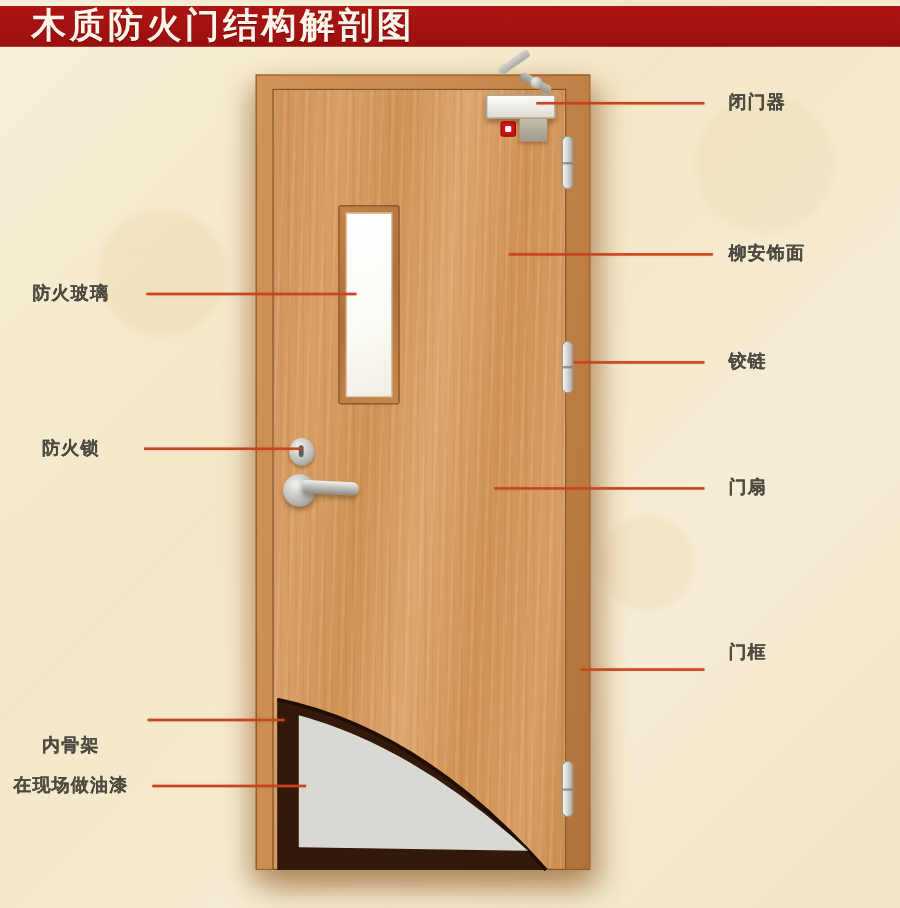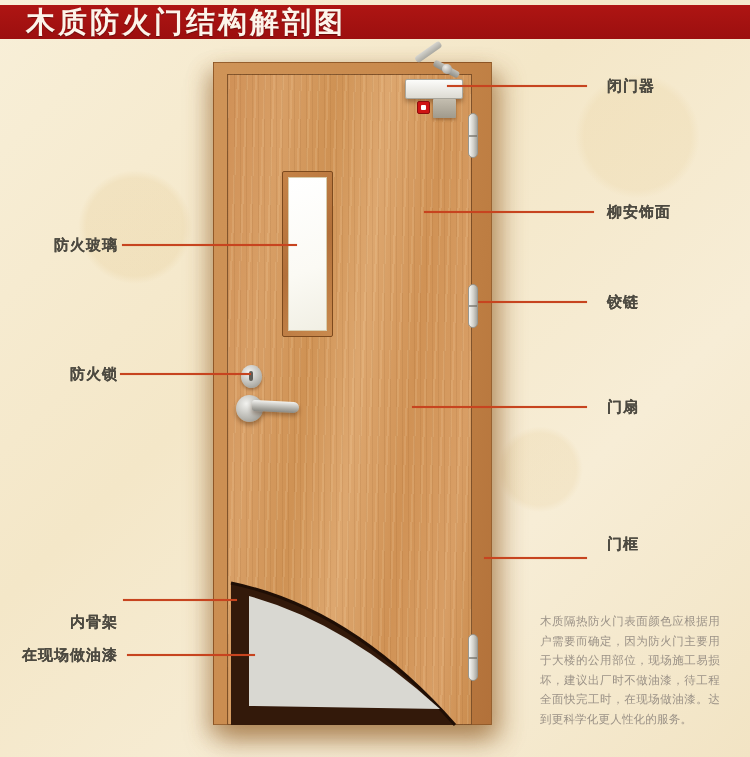--- a/index.html
+++ b/index.html
@@ -111,21 +111,21 @@
   }
   .h1{top:113px;height:45px}
   .h2{top:284px;height:44px}
   .h3{top:634px;height:47px}
   
   .cutaway{position:absolute;left:0;top:0;pointer-events:none;}
   
   .callout-line{position:absolute;height:2px;background:#c7441f;box-shadow:0 0 1px rgba(199,68,31,.6);}
   .lbl{position:absolute;font-size:15px;color:#4d4a41;letter-spacing:1px;line-height:18px;white-space:nowrap;font-weight:bold;text-shadow:0 0 0 #4d4a41;}
   .lbl-right{left:594px;padding-left:13px;}
-  .lbl-left{left:0;width:118px;text-align:right;}
+  .lbl-left{left:0;width:118px;text-align:center;}
   
   .description{
     position:absolute;left:540px;top:612px;width:180px;
     font-size:11.5px;line-height:19.5px;color:#9b9287;text-align:justify;
     letter-spacing:.2px;
   }
 </style>
 </head>
 <body>
 
@@ -180,15 +180,14 @@
   <div class="lbl lbl-right" style="top:203px">柳安饰面</div>
   <div class="lbl lbl-right" style="top:293px">铰链</div>
   <div class="lbl lbl-right" style="top:398px">门扇</div>
   <div class="lbl lbl-right" style="top:535px">门框</div>
 
   <div class="lbl lbl-left" style="top:236px">防火玻璃</div>
   <div class="lbl lbl-left" style="top:365px">防火锁</div>
   <div class="lbl lbl-left" style="top:613px">内骨架</div>
   <div class="lbl lbl-left" style="top:646px">在现场做油漆</div>
 
-  <div class="description">木质隔热防火门表面颜色应根据用户需要而确定，因为防火门主要用于大楼的公用部位，现场施工易损坏，建议出厂时不做油漆，待工程全面快完工时，在现场做油漆。达到更科学化更人性化的服务。</div>
 
 </div>
 
 </body></html>

